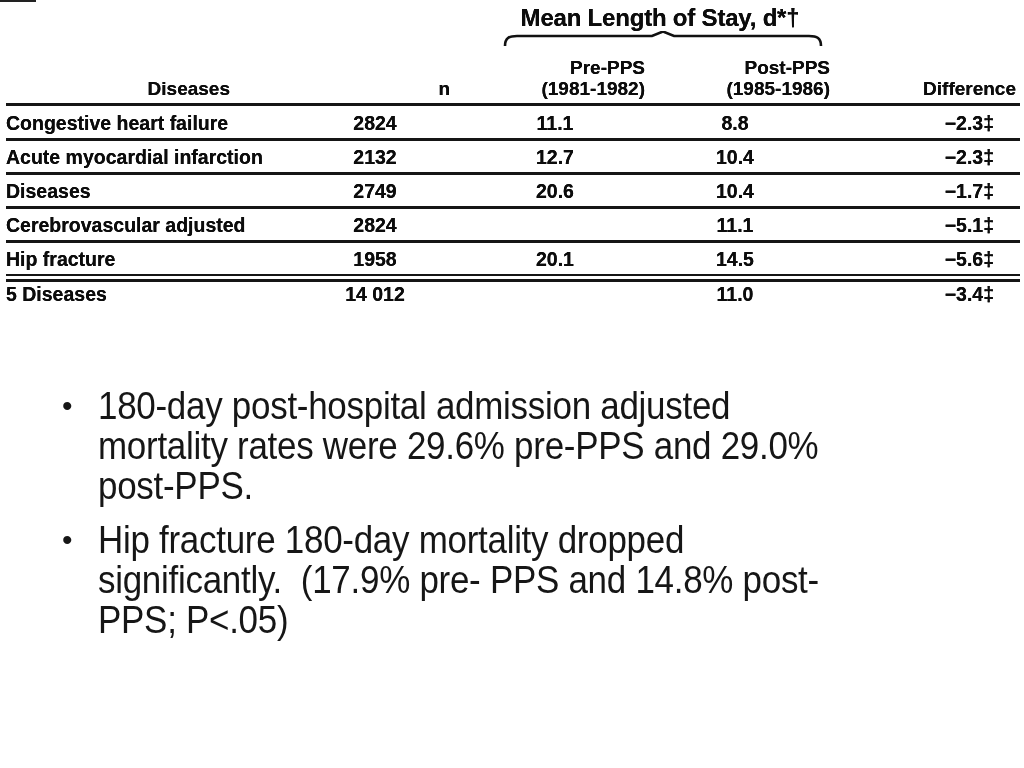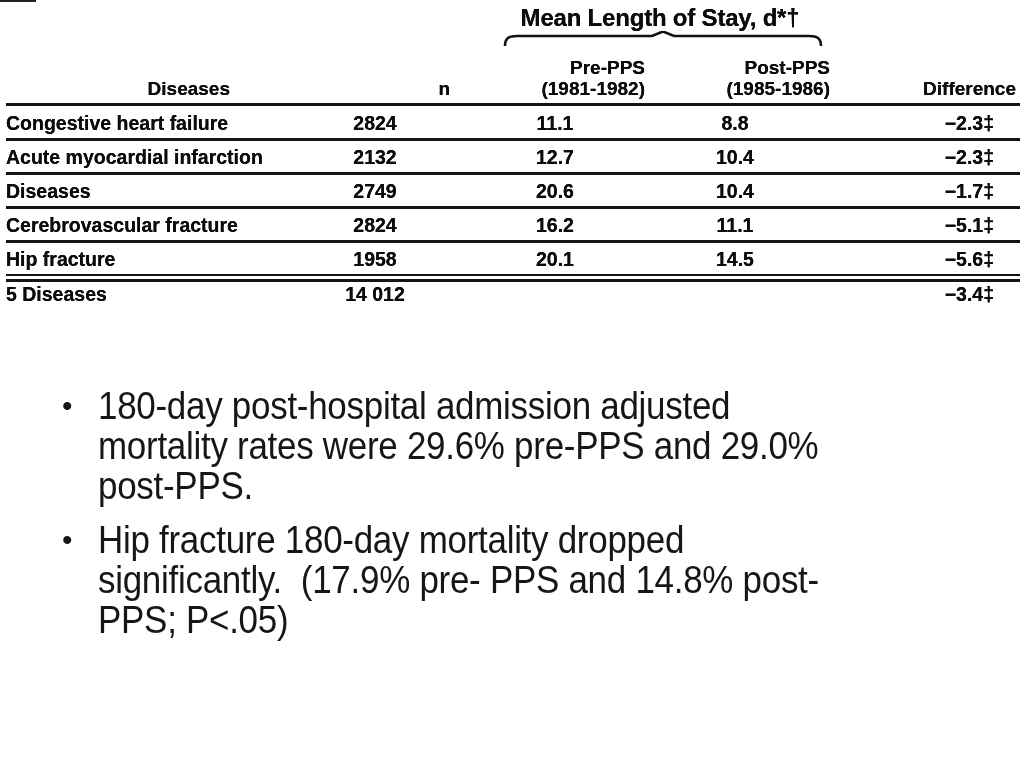--- a/index.html
+++ b/index.html
@@ -85,36 +85,36 @@
       <span class="cell c-diff">−2.3‡</span>
     </div>
     <div class="row txt" style="top:174px">
       <span class="cell c-disease">Diseases</span>
       <span class="cell c-n">2749</span>
       <span class="cell c-pre">20.6</span>
       <span class="cell c-post">10.4</span>
       <span class="cell c-diff">−1.7‡</span>
     </div>
     <div class="row txt" style="top:208px">
-      <span class="cell c-disease">Cerebrovascular fracture</span>
+      <span class="cell c-disease">Cerebrovascular adjusted</span>
       <span class="cell c-n">2824</span>
-      <span class="cell c-pre">16.2</span>
       <span class="cell c-post">11.1</span>
       <span class="cell c-diff">−5.1‡</span>
     </div>
     <div class="row txt" style="top:242px">
       <span class="cell c-disease">Hip fracture</span>
       <span class="cell c-n">1958</span>
       <span class="cell c-pre">20.1</span>
       <span class="cell c-post">14.5</span>
       <span class="cell c-diff">−5.6‡</span>
     </div>
     <div class="row txt" style="top:277px">
       <span class="cell c-disease">5 Diseases</span>
       <span class="cell c-n">14 012</span>
+      <span class="cell c-post">11.0</span>
       <span class="cell c-diff">−3.4‡</span>
     </div>
   </div>
 
   <div class="bullets">
     <div class="bullet">
       <span class="bullet-marker">•</span>
       <div class="bullet-text">
         <div class="bullet-line">180-day post-hospital admission adjusted</div>
         <div class="bullet-line">mortality rates were 29.6% pre-PPS and 29.0%</div>

